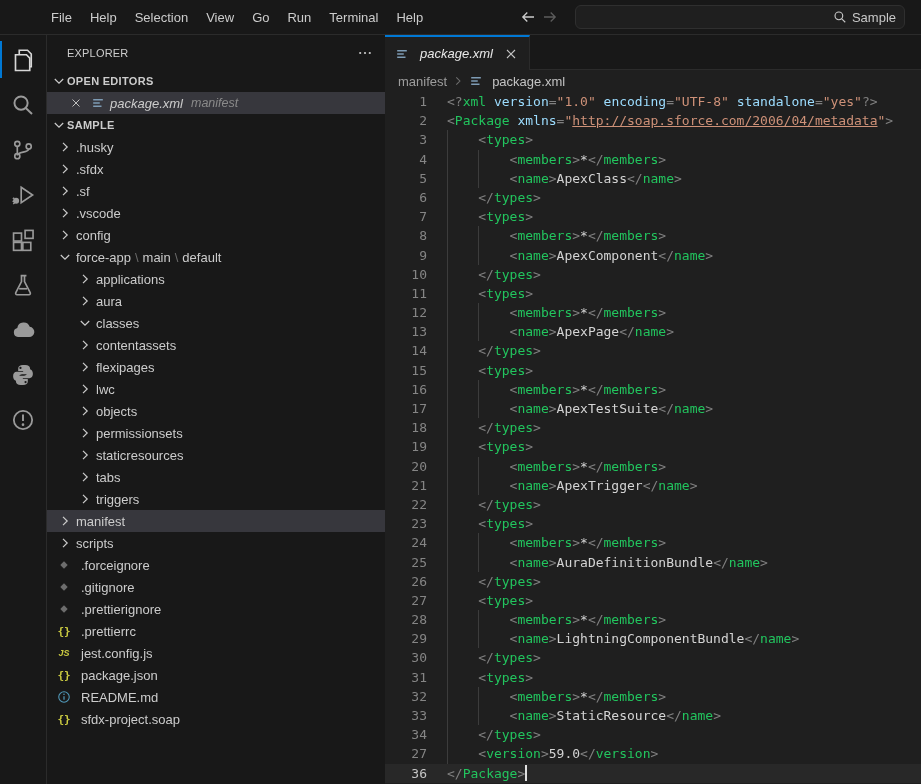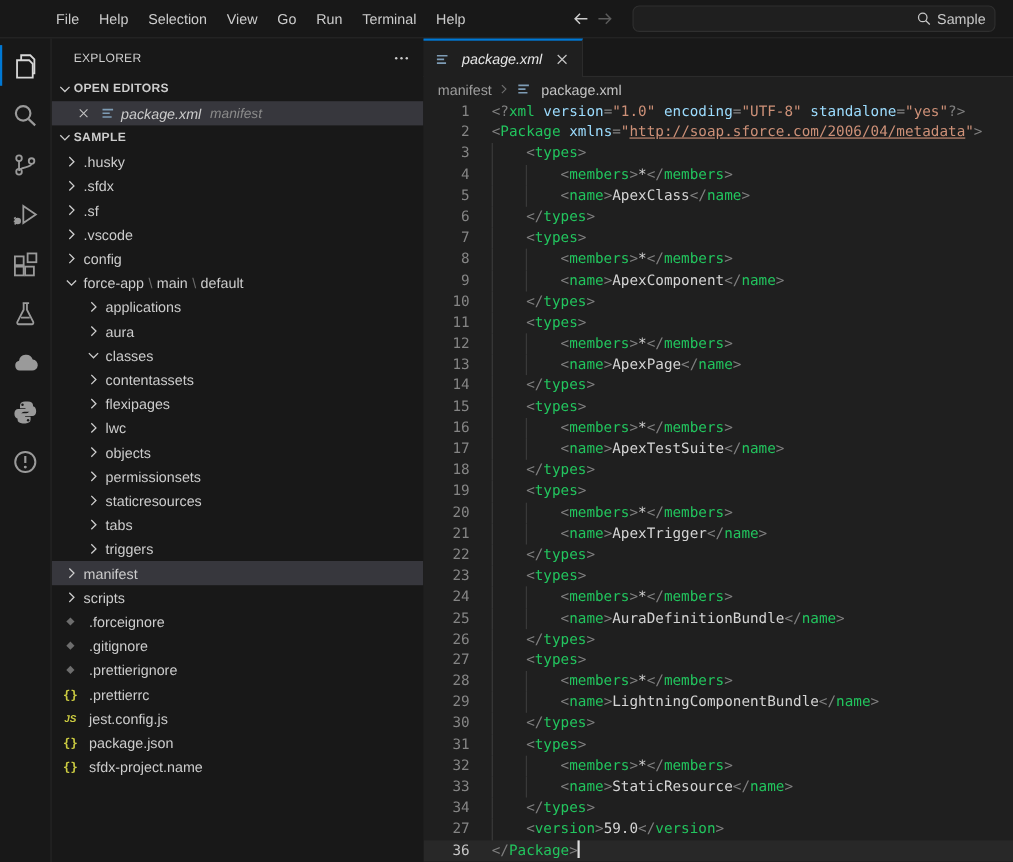--- a/index.html
+++ b/index.html
@@ -408,22 +408,32 @@
         </div>
         <div class="row" style="padding-left: 10px;">
           <span class="file-ic txt-js" style="margin-right: 10px; font-weight: bold;">JS</span>
           <span class="t-label">jest.config.js</span>
         </div>
         <div class="row" style="padding-left: 10px;">
           <span class="file-ic txt-json" style="margin-right: 10px;">{}</span>
           <span class="t-label">package.json</span>
         </div>
         <div class="row" style="padding-left: 10px;">
+          <span class="file-ic" style="margin-right: 10px;">
+            <svg viewBox="0 0 16 16" width="100%" height="100%" xmlns="http://www.w3.org/2000/svg">
+              <circle cx="8" cy="8" r="6" fill="none" stroke="#519aba" stroke-width="1.2"></circle>
+              <circle cx="8" cy="4.9" r=".9" fill="#519aba"></circle>
+              <path d="M8 7.2v4" stroke="#519aba" stroke-width="1.4"></path>
+            </svg>
+          </span>
+          <span class="t-label">README.md</span>
+        </div>
+        <div class="row" style="padding-left: 10px;">
           <span class="file-ic txt-json" style="margin-right: 10px;">{}</span>
-          <span class="t-label">sfdx-project.name</span>
+          <span class="t-label">sfdx-project.soap</span>
         </div>
       </div>
   </div>
 
   <div class="editor">
     <div class="tabbar">
       <div class="tab">
         <span class="file-ic">
             <svg viewBox="0 0 16 16" width="100%" height="100%" xmlns="http://www.w3.org/2000/svg">
               <path d="M2.5 4.2h11M2.5 8h7.5M2.5 11.8h9.5" stroke="#7e9cb5" stroke-width="1.7"></path>

